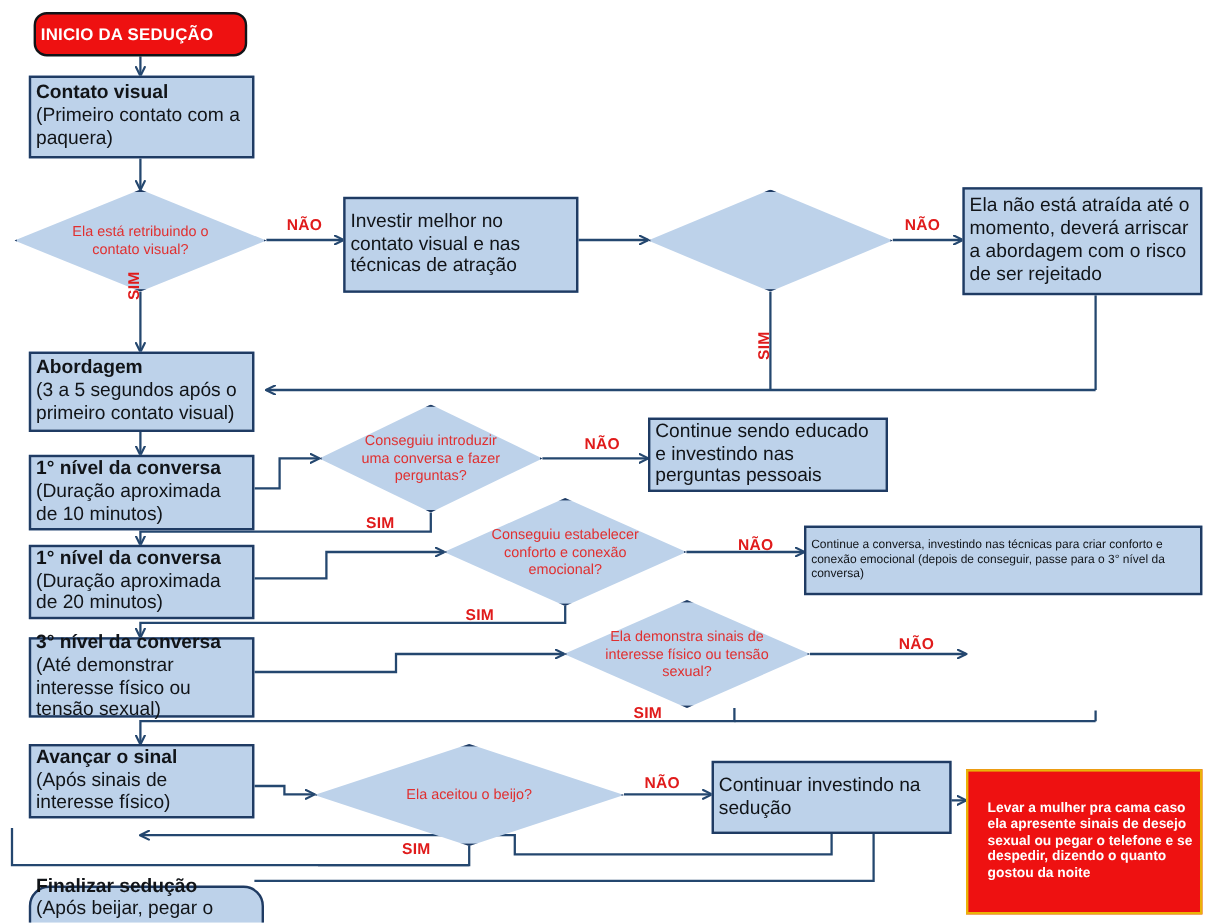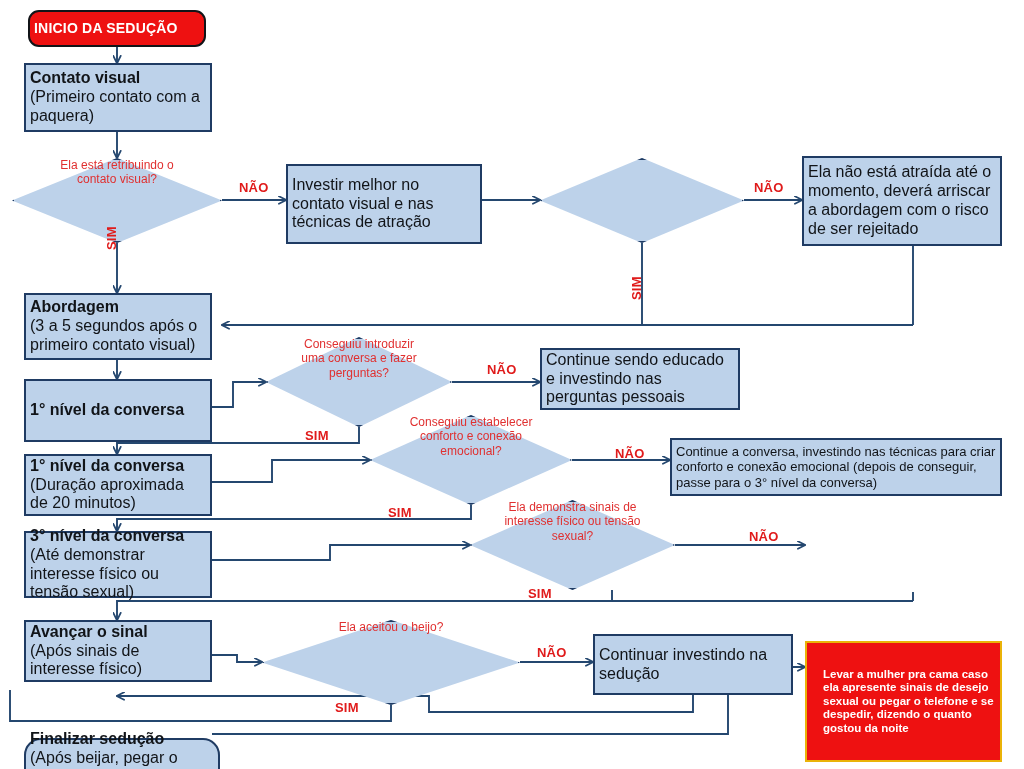--- a/index.html
+++ b/index.html
@@ -64,21 +64,21 @@
     font-weight:bold;
     line-height:1.2;
     padding-left:12px;
   }
 
   
   .diamond{
     position:absolute;
     z-index:3;
     display:flex;
-    align-items:flex-start;
+    align-items:center;
     justify-content:center;
   }
   .diamond .shape{
     position:absolute;
     left:0;top:0;width:100%;height:100%;
     background:#bdd2ea;
     border:2px solid #1f3b63;
     box-sizing:border-box;
     -webkit-clip-path:polygon(50% 0,100% 50%,50% 100%,0 50%);
     clip-path:polygon(50% 0,100% 50%,50% 100%,0 50%);
@@ -207,20 +207,21 @@
   <div class="node box" style="left:24px;top:293px;width:188px;height:67px;">
     <span class="txt">
       <span class="b">Abordagem</span>
       <span class="n">(3 a 5 segundos após o primeiro contato visual)</span>
     </span>
   </div>
 
   <div class="node box" style="left:24px;top:379px;width:188px;height:63px;">
     <span class="txt">
       <span class="b">1° nível da conversa</span>
+      <span class="n">(Duração aproximada de 10 minutos)</span>
     </span>
   </div>
 
   <div class="diamond" style="left:266px;top:337px;width:186px;height:90px;">
     <div class="shape"></div>
     <span class="txt">Conseguiu introduzir uma conversa e fazer perguntas?</span>
   </div>
 
   <div class="node box" style="left:540px;top:348px;width:200px;height:62px;">
     <span class="txt">Continue sendo educado e investindo nas perguntas pessoais</span>
@@ -231,21 +232,21 @@
       <span class="b">1° nível da conversa</span>
       <span class="n">(Duração aproximada de 20 minutos)</span>
     </span>
   </div>
 
   <div class="diamond" style="left:370px;top:415px;width:202px;height:90px;">
     <div class="shape"></div>
     <span class="txt">Conseguiu estabelecer conforto e conexão emocional?</span>
   </div>
 
-  <div class="node box" style="left:670px;top:438px;width:332px;height:58px;font-size:13px;">
+  <div class="node box" style="left:670px;top:438px;width:332px;height:58px;font-size:10px;">
     <span class="txt">Continue a conversa, investindo nas técnicas para criar conforto e conexão emocional (depois de conseguir, passe para o 3° nível da conversa)</span>
   </div>
 
   <div class="node box" style="left:24px;top:531px;width:188px;height:67px;">
     <span class="txt">
       <span class="b">3° nível da conversa</span>
       <span class="n">(Até demonstrar interesse físico  ou tensão sexual)</span>
     </span>
   </div>
 

